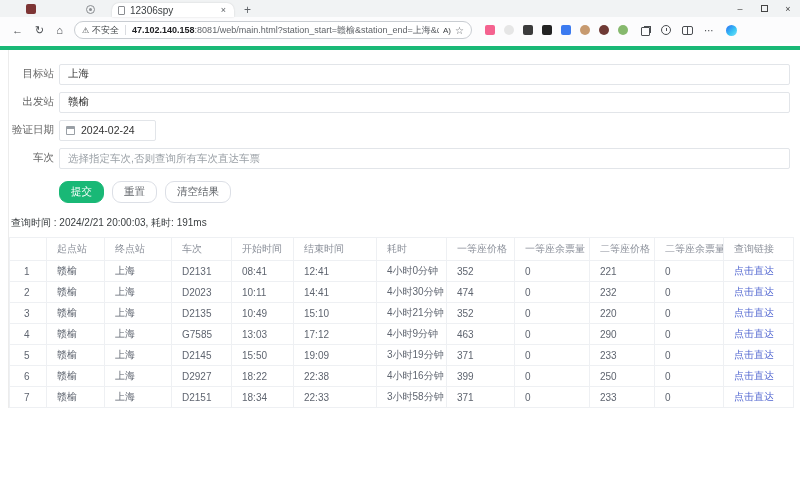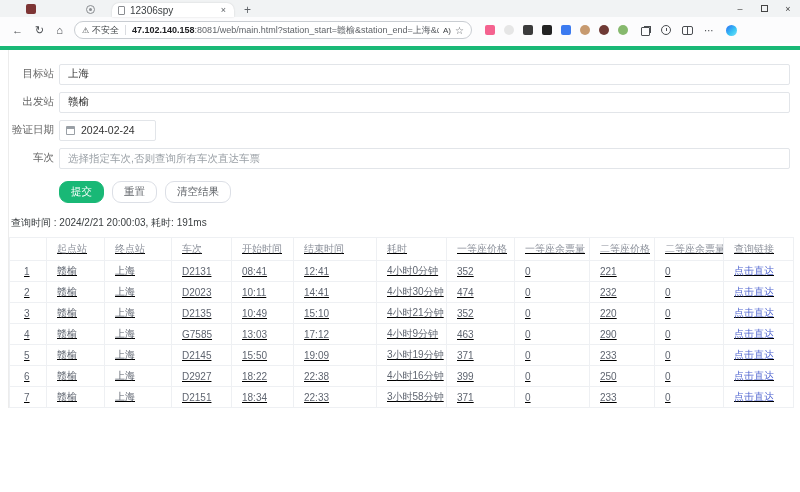--- a/index.html
+++ b/index.html
@@ -62,21 +62,21 @@
   .cal-icon { width: 9px; height: 9px; border: 1px solid #9aa0a6; border-top: 3px solid #9aa0a6; border-radius: 1px; flex-shrink: 0; }
   .date-text { font-size: 10.5px; color: #333; margin-left: 6px; }
 
   .btn-row { display: flex; gap: 8px; margin: 12px 0 0 50px; }
   .btn { height: 22px; padding: 0 11px; font-size: 10.5px; border-radius: 9px; display: flex; align-items: center; cursor: pointer; }
   .btn-submit { background: var(--green, #19b876); border: 1px solid var(--green, #19b876); color: #fff; }
   .btn-plain { background: #fff; border: 1px solid #dcdfe6; color: #5f6368; }
 
   .query-info { margin: 13px 0 0 2px; font-size: 10px; color: #3c4043; }
 
-  .results-table { margin-top: 7px; width: 100%; border-collapse: collapse; table-layout: fixed; text-decoration: underline; }
+  .results-table { margin-top: 7px; width: 100%; border-collapse: collapse; table-layout: fixed; }
   .results-table th, .results-table td { border: 1px solid #eef0f3; font-weight: normal; text-align: left;
     font-size: 10px; padding: 0 2px 0 10px; white-space: nowrap; overflow: hidden; }
   .results-table th { height: 23px; color: #8b909a; }
   .results-table td { height: 21px; color: #5f6570; }
   .results-table td:first-child { padding-left: 14px; }
   .results-table a { color: var(--link, #5065d0); text-decoration: none; }
 </style>
 </head>
 <body>
 

